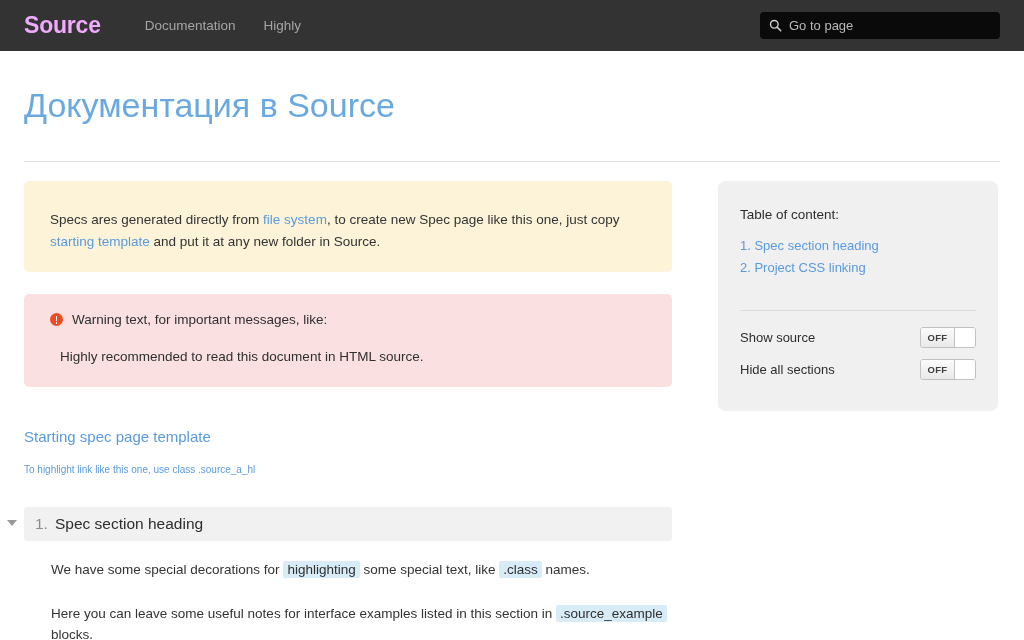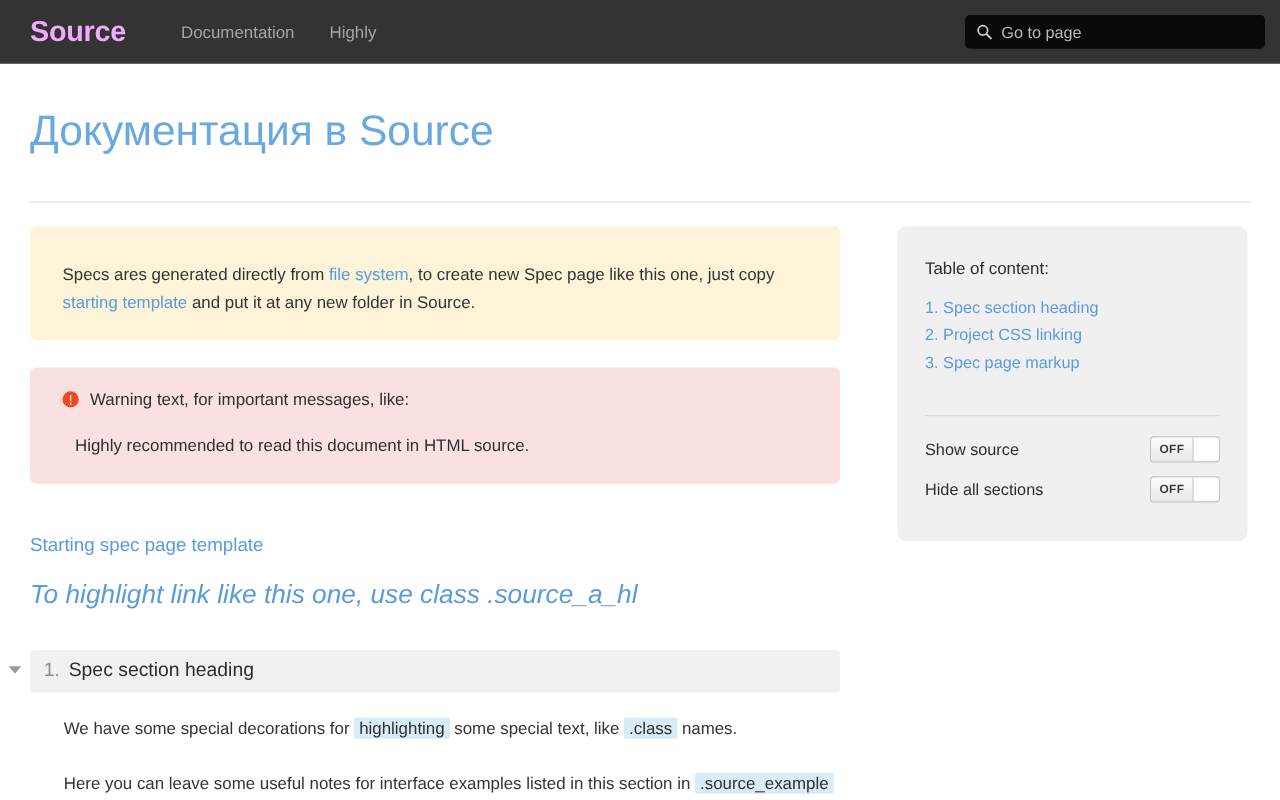--- a/index.html
+++ b/index.html
@@ -36,21 +36,21 @@
     gap: 28px;
   }
   .nav a {
     color: #a5a5a5;
     font-size: 13.5px;
     text-decoration: none;
     line-height: 1;
   }
   .searchwrap {
     position: absolute;
-    right: 12px;
+    right: 24px;
     top: 12px;
     width: 240px;
     height: 27px;
     background: #0a0a0a;
     border-radius: 4px;
     display: flex;
     align-items: center;
     padding: 0 9px;
   }
   .search-ico {
@@ -151,21 +151,21 @@
   .warn-sub { margin-top: 15px; padding-left: 10px; }
 
   
   .toplink {
     display: block;
     color: #5a9bdc;
     text-decoration: none;
     font-size: 15px;
     margin-top: 41px;
   }
-  .toplink.hl { font-size: 21px; margin-top: 19px; font-style: italic; }
+  .toplink.hl { font-size: 10px; margin-top: 19px; }
 
   
   .sect {
     margin-top: 32px;
     position: relative;
     height: 34px;
   }
   .tri {
     position: absolute;
     left: -17px;
@@ -317,21 +317,20 @@
     </div>
 
   </div>
 
   <div class="aside">
     <div class="panel">
       <h3>Table of content:</h3>
       <div class="toc">
         <a href="#">1. Spec section heading</a>
         <a href="#">2. Project CSS linking</a>
-        <a href="#">3. Spec page markup</a>
       </div>
 
       <div class="panel-sep"></div>
 
       <div class="optrow">
         <span class="oplabel">Show source</span>
         <span class="toggle">
           <span class="knob">OFF</span>
           <span class="track"></span>
         </span>

